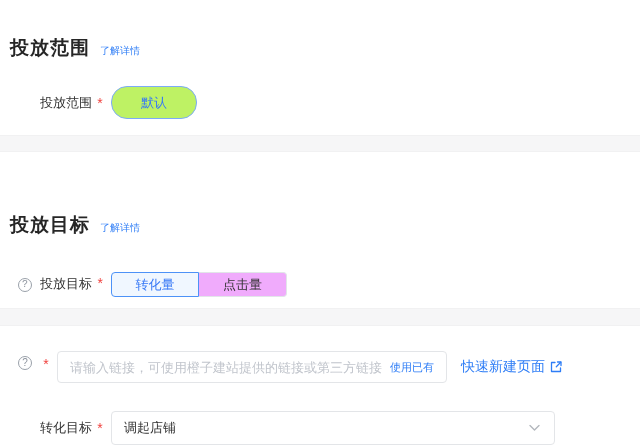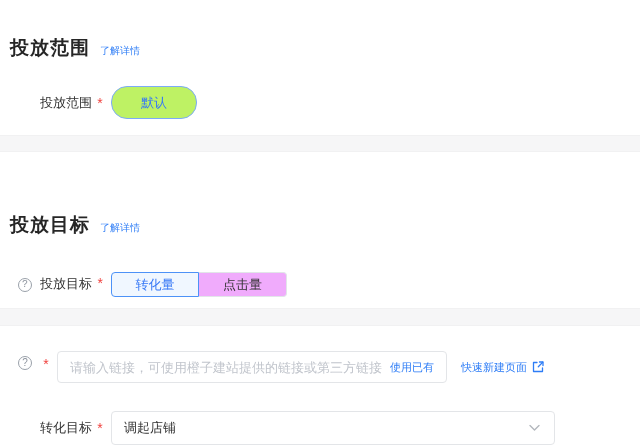--- a/index.html
+++ b/index.html
@@ -49,21 +49,21 @@
 
   .link-input-wrap { width:390px; height:32px; border:1px solid #e3e5e8; border-radius:4px;
     display:flex; align-items:center; padding:0 12px; background:#fff; }
   .link-input { flex:1; min-width:0; border:none; outline:none; font-size:13px; color:#333;
     font-family:inherit; background:transparent; }
   .link-input::placeholder { color:#c1c5cc; }
   .use-existing { flex:none; margin-left:8px; font-size:11px; color:#2e7df6;
     white-space:nowrap; cursor:pointer; }
 
   .quick-create { display:flex; align-items:center; margin-left:14px; height:32px;
-    font-size:11px; color:#2e7df6; white-space:nowrap; cursor:pointer; }
+    font-size:14px; color:#2e7df6; white-space:nowrap; cursor:pointer; }
   .quick-create svg { margin-left:5px; }
 
   .select-box { position:relative; width:444px; height:34px; border:1px solid #e3e5e8;
     border-radius:4px; display:flex; align-items:center; padding:0 34px 0 12px;
     font-size:13px; color:#333; background:#fff; cursor:pointer; }
   .chevron { position:absolute; right:14px; top:50%; transform:translateY(-50%); display:flex; }
 </style>
 </head>
 <body>
 

